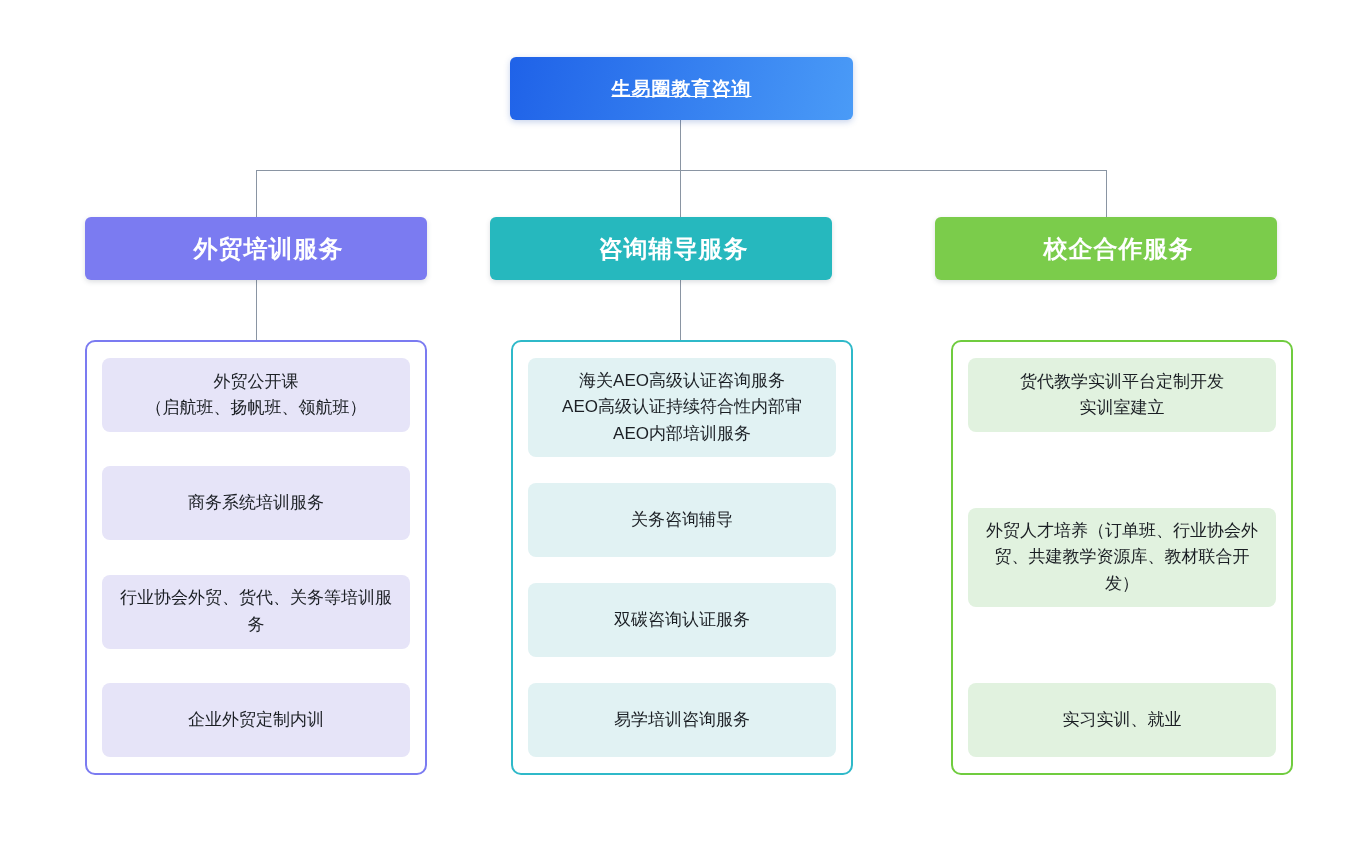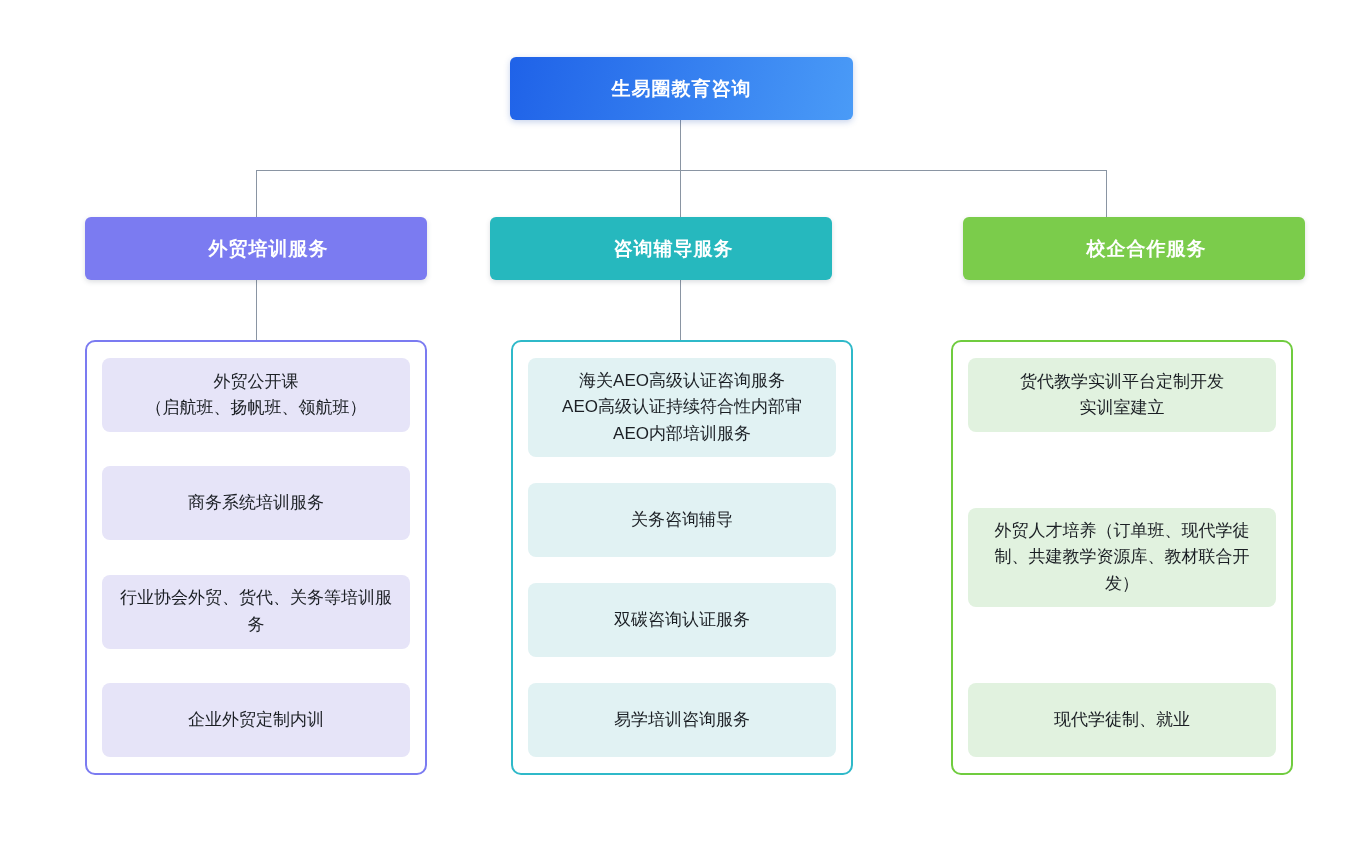--- a/index.html
+++ b/index.html
@@ -28,37 +28,38 @@
   .root-node {
     position: absolute;
     left: 510px; top: 57px;
     width: 343px; height: 63px;
     background: linear-gradient(105deg, var(--root-gradient-start, #1F62E8), var(--root-gradient-end, #4A9BF7));
     border-radius: 6px;
     display: flex; align-items: center; justify-content: center;
     color: #ffffff; font-size: 19px; font-weight: bold;
     box-shadow: 0 2px 6px rgba(30, 80, 180, 0.25);
     letter-spacing: 1px;
+    text-decoration: underline;
   }
 
   
   .branch-header {
     position: absolute;
     top: 217px;
     width: 342px; height: 63px;
     border-radius: 6px;
     display: flex; align-items: center; justify-content: center;
-    color: #ffffff; font-size: 19px; font-weight: bold;
+    color: #ffffff; font-size: 24px; font-weight: bold;
     letter-spacing: 1px;
     box-shadow: 0 2px 5px rgba(60, 70, 90, 0.18);
     padding-left: 25px;
   }
   .branch-header.b1 { left: 85px;  background: var(--branch1, #7B7BF1); }
   .branch-header.b2 { left: 490px; background: var(--branch2, #26B8BE); }
-  .branch-header.b3 { left: 935px; background: var(--branch3, #7BCC4B); margin-left: 28px; }
+  .branch-header.b3 { left: 935px; background: var(--branch3, #7BCC4B); }
 
   
   .branch-container {
     position: absolute;
     top: 340px;
     width: 342px; height: 435px;
     background: #ffffff;
     border-radius: 10px;
     border: 2px solid #999;
     padding: 16px 15px;
@@ -117,17 +118,17 @@
 AEO高级认证持续符合性内部审
 AEO内部培训服务</div>
     <div class="leaf">关务咨询辅导</div>
     <div class="leaf">双碳咨询认证服务</div>
     <div class="leaf">易学培训咨询服务</div>
   </div>
 
   <div class="branch-container c3">
     <div class="leaf">货代教学实训平台定制开发
 实训室建立</div>
-    <div class="leaf">外贸人才培养（订单班、现代学徒制、共建教学资源库、教材联合开发）</div>
-    <div class="leaf">现代学徒制、就业</div>
+    <div class="leaf">外贸人才培养（订单班、行业协会外贸、共建教学资源库、教材联合开发）</div>
+    <div class="leaf">实习实训、就业</div>
   </div>
 
 </div>
 
 </body></html>

